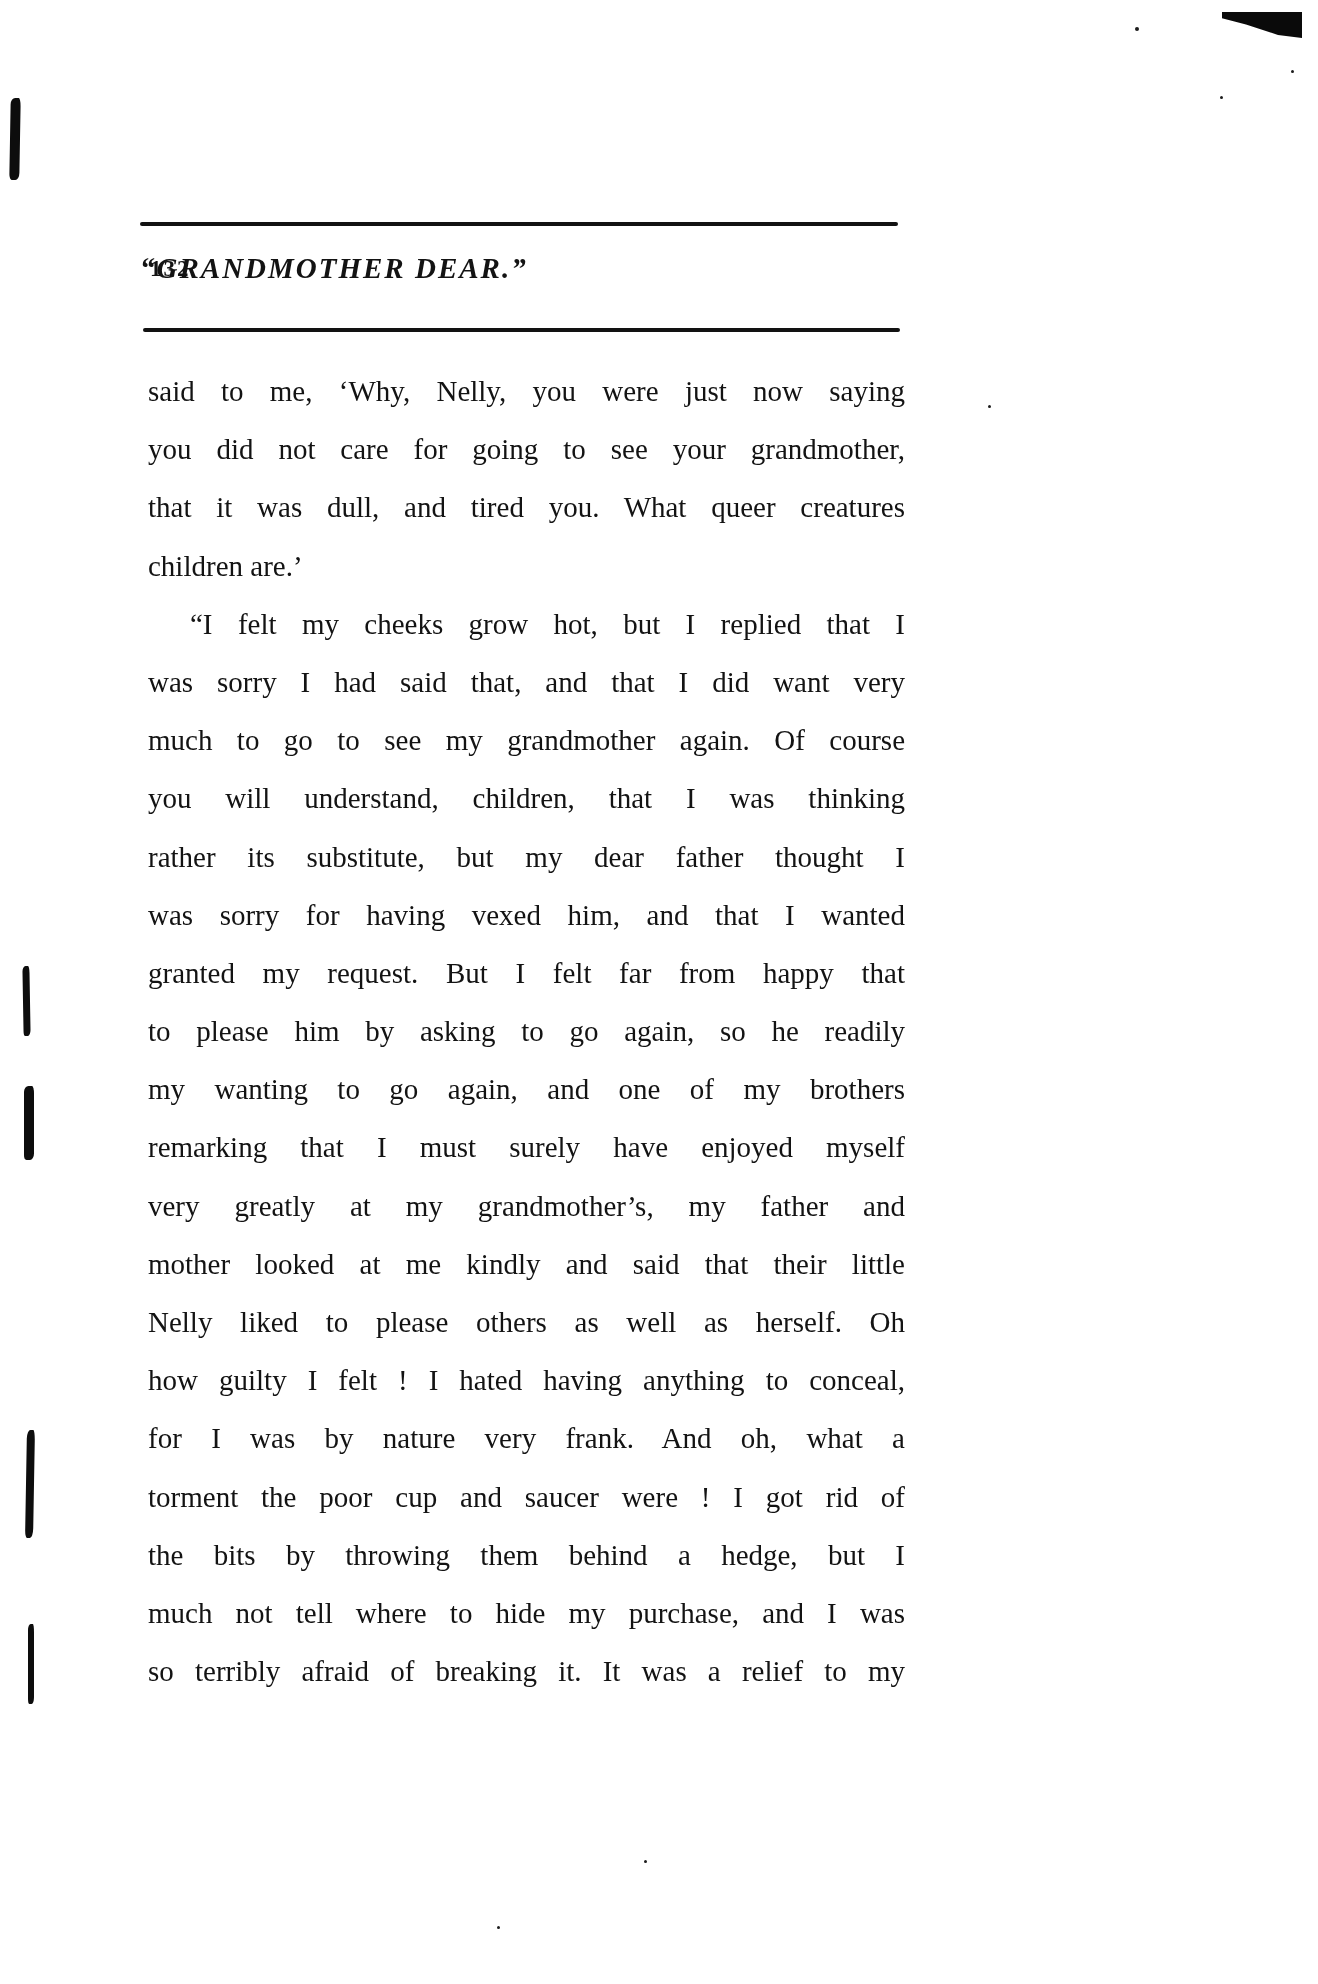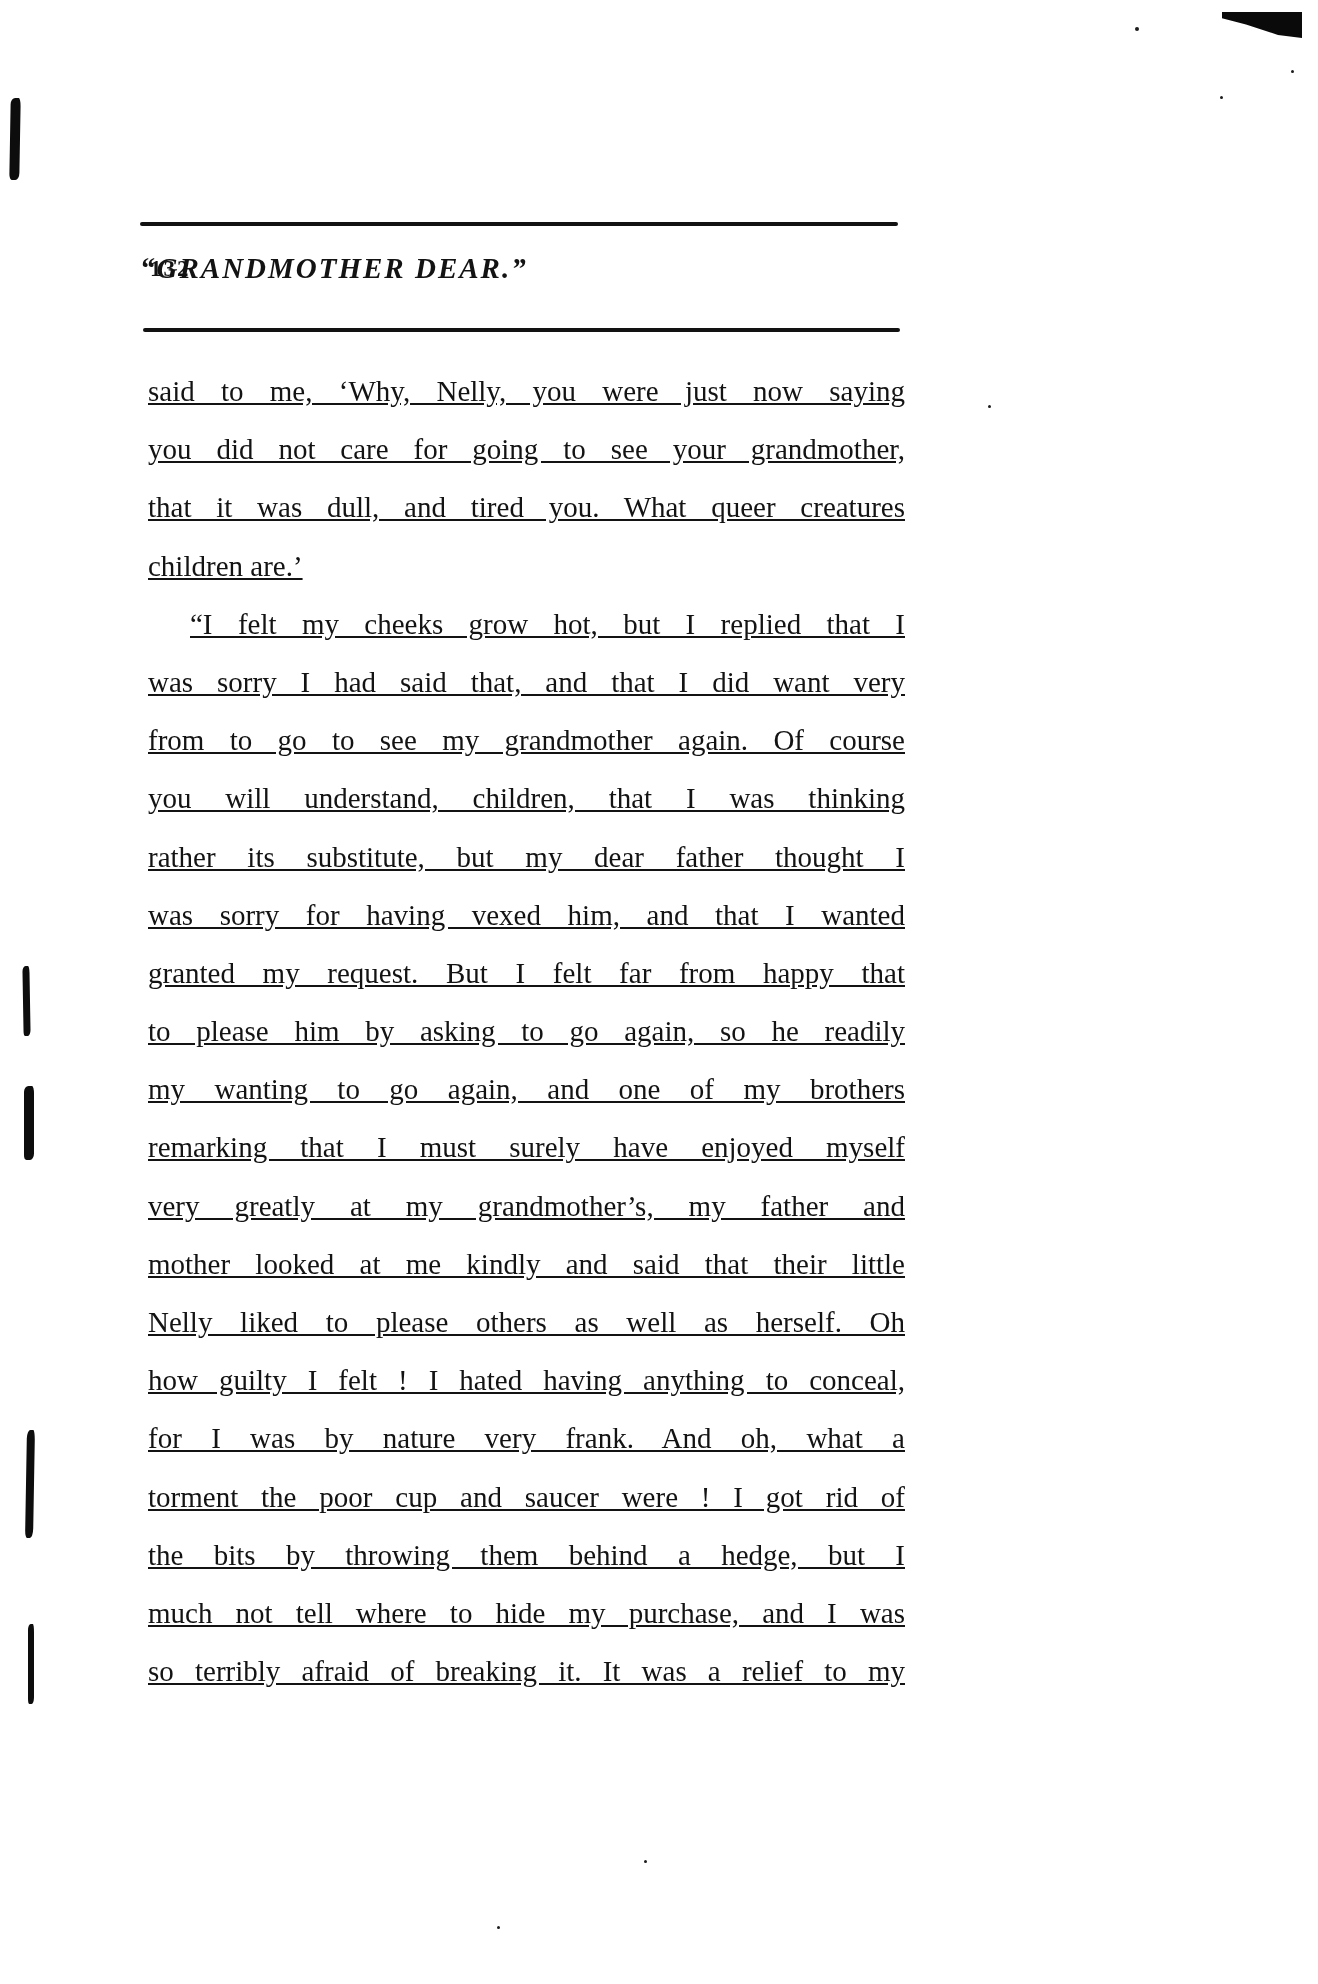--- a/index.html
+++ b/index.html
@@ -82,21 +82,20 @@
     white-space: nowrap;
   }
 
   
   .body-text {
     position: absolute;
     left: 148px;
     top: 362px;
     width: 757px;
     font-size: 29px;
-    text-decoration: underline;
   }
   .line {
     height: 58.2px;
     line-height: 58.2px;
     text-align: justify;
     text-align-last: justify;
     text-justify: inter-word;
     overflow: hidden;
     white-space: nowrap;
   }
@@ -126,21 +125,21 @@
   <div class="running-title">“GRANDMOTHER DEAR.”</div>
   <div class="rule rule-mid"></div>
 
   <div class="body-text">
       <div class="line">said to me, ‘Why, Nelly, you were just now saying</div>
       <div class="line">you did not care for going to see your grandmother,</div>
       <div class="line">that it was dull, and tired you.  What queer creatures</div>
       <div class="line para-end">children are.’</div>
       <div class="line indent">“I felt my cheeks grow hot, but I replied that I</div>
       <div class="line">was sorry I had said that, and that I did want very</div>
-      <div class="line">from to go to see my grandmother again.  Of course</div>
+      <div class="line">much to go to see my grandmother again.  Of course</div>
       <div class="line">you will understand, children, that I was thinking</div>
       <div class="line">rather its substitute, but my dear father thought I</div>
       <div class="line">was sorry for having vexed him, and that I wanted</div>
       <div class="line">granted my request.  But I felt far from happy that</div>
       <div class="line">to please him by asking to go again, so he readily</div>
       <div class="line">my wanting to go again, and one of my brothers</div>
       <div class="line">remarking that I must surely have enjoyed myself</div>
       <div class="line">very greatly at my grandmother’s, my father and</div>
       <div class="line">mother looked at me kindly and said that their little</div>
       <div class="line">Nelly liked to please others as well as herself.  Oh</div>

